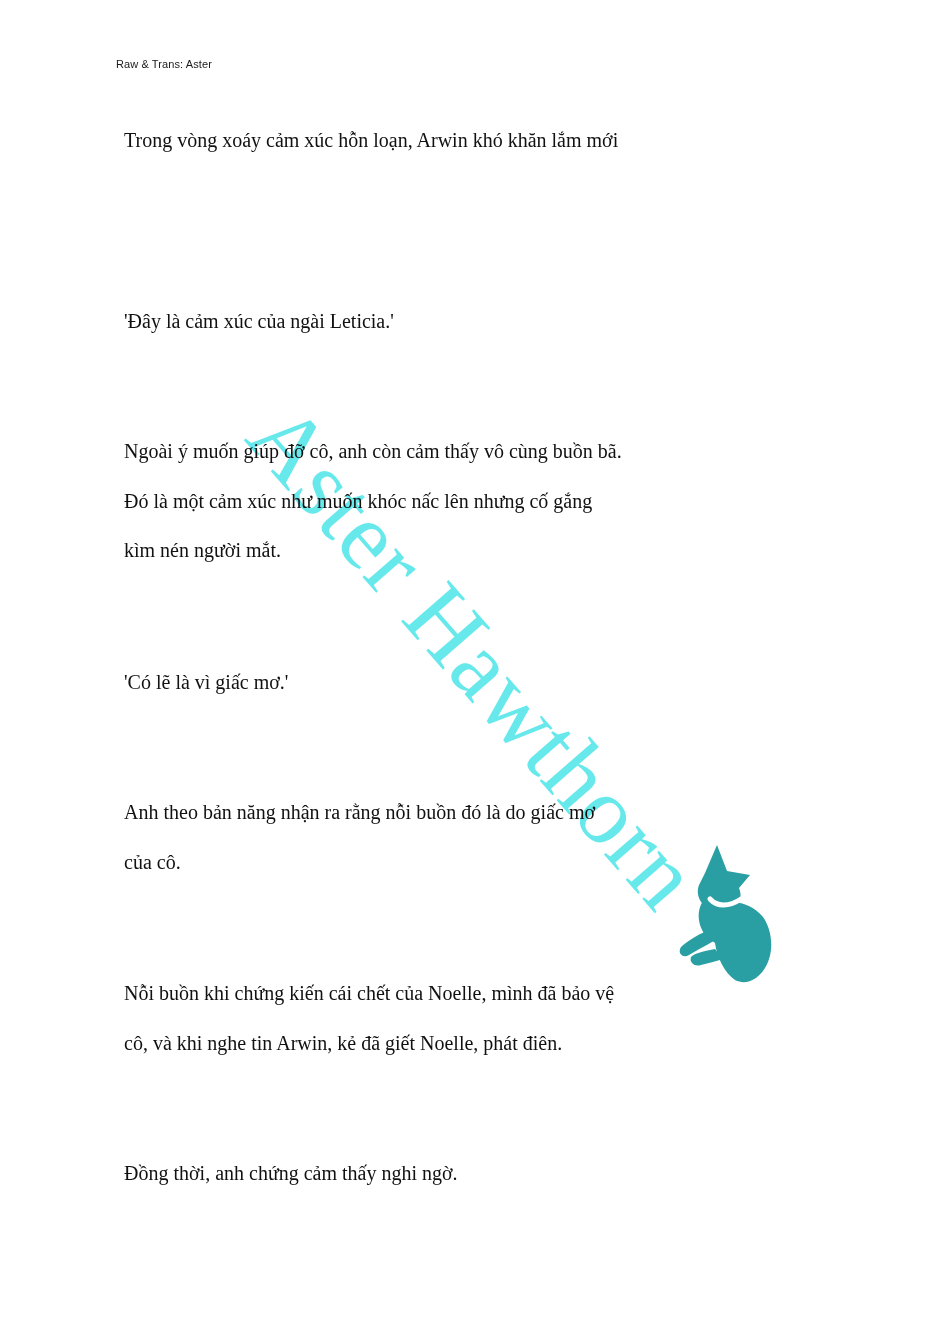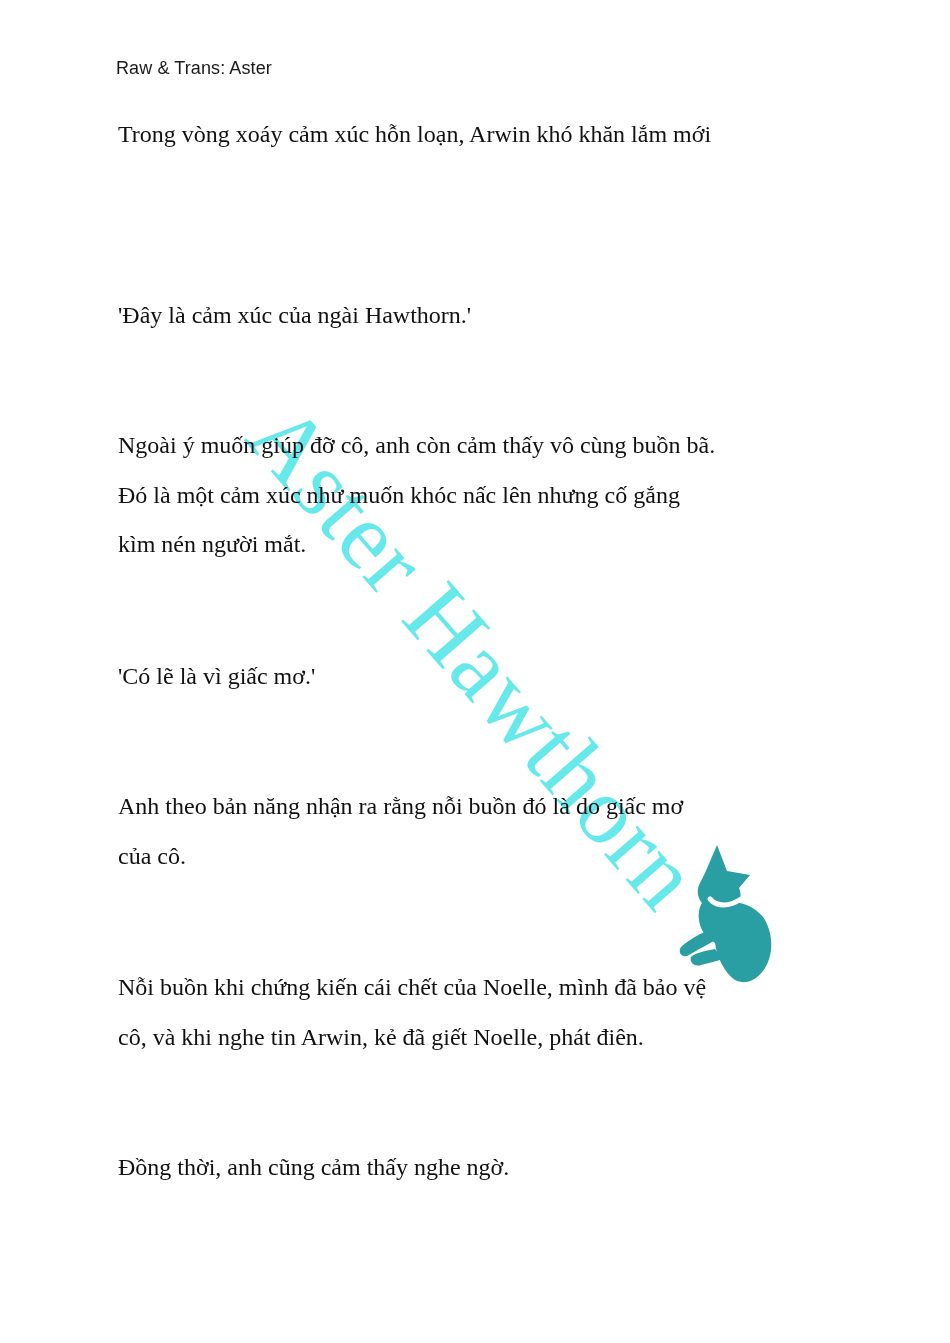--- a/index.html
+++ b/index.html
@@ -17,33 +17,33 @@
     position: absolute;
     left: 0; top: 0;
     width: 950px; height: 1343px;
     background: #ffffff;
   }
   .header {
     position: absolute;
     left: 116px;
     top: 58px;
     font-family: "Liberation Sans", sans-serif;
-    font-size: 18px;
+    font-size: 11px;
     color: #1a1a1a;
     letter-spacing: 0.1px;
   }
   .para {
     position: absolute;
     left: 116px;
     width: 740px;
     font-family: "Liberation Serif", serif;
-    font-size: 24px;
+    font-size: 20px;
     line-height: 49.5px;
     color: #111111;
-    margin: 2px;
+    margin: 8px;
     white-space: nowrap;
   }
   .para .line { display: block; }
   .watermark {
     position: absolute;
     left: 120px;
     top: 560px;
     font-family: "Liberation Serif", serif;
     font-size: 96px;
     color: #5fe8ec;
@@ -87,21 +87,21 @@
   </svg>
 
   <div class="text-layer">
     <div class="header">Raw &amp; Trans: Aster</div>
 
     <p class="para" style="top:108px">
       <span class="line">Trong vòng xoáy cảm xúc hỗn loạn, Arwin khó khăn lắm mới</span>
     </p>
 
     <p class="para" style="top:289px">
-      <span class="line">'Đây là cảm xúc của ngài Hawthorn.'</span>
+      <span class="line">'Đây là cảm xúc của ngài Leticia.'</span>
     </p>
 
     <p class="para" style="top:419px">
       <span class="line">Ngoài ý muốn giúp đỡ cô, anh còn cảm thấy vô cùng buồn bã.</span>
       <span class="line">Đó là một cảm xúc như muốn khóc nấc lên nhưng cố gắng</span>
       <span class="line">kìm nén người mắt.</span>
     </p>
 
     <p class="para" style="top:780px">
       <span class="line">Anh theo bản năng nhận ra rằng nỗi buồn đó là do giấc mơ</span>
@@ -111,16 +111,16 @@
     <p class="para" style="top:650px">
       <span class="line">'Có lẽ là vì giấc mơ.'</span>
     </p>
 
     <p class="para" style="top:961px">
       <span class="line">Nỗi buồn khi chứng kiến cái chết của Noelle, mình đã bảo vệ</span>
       <span class="line">cô, và khi nghe tin Arwin, kẻ đã giết Noelle, phát điên.</span>
     </p>
 
     <p class="para" style="top:1141px">
-      <span class="line">Đồng thời, anh cũng cảm thấy nghe ngờ.</span>
+      <span class="line">Đồng thời, anh chứng cảm thấy nghi ngờ.</span>
     </p>
   </div>
 </div>
 
 </body></html>

